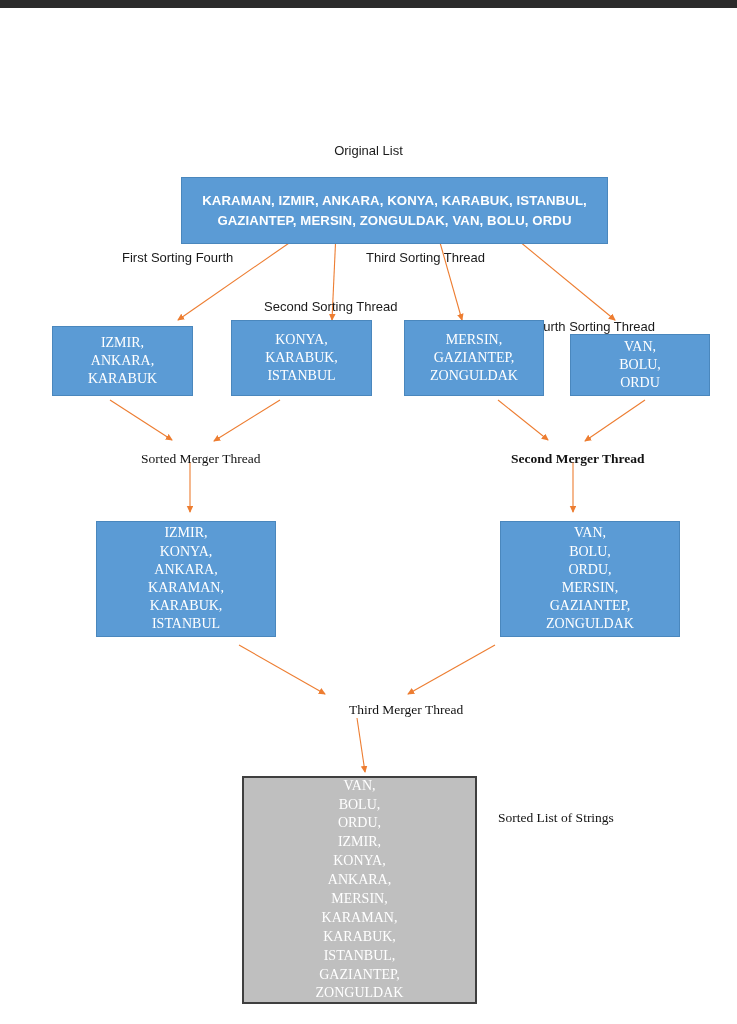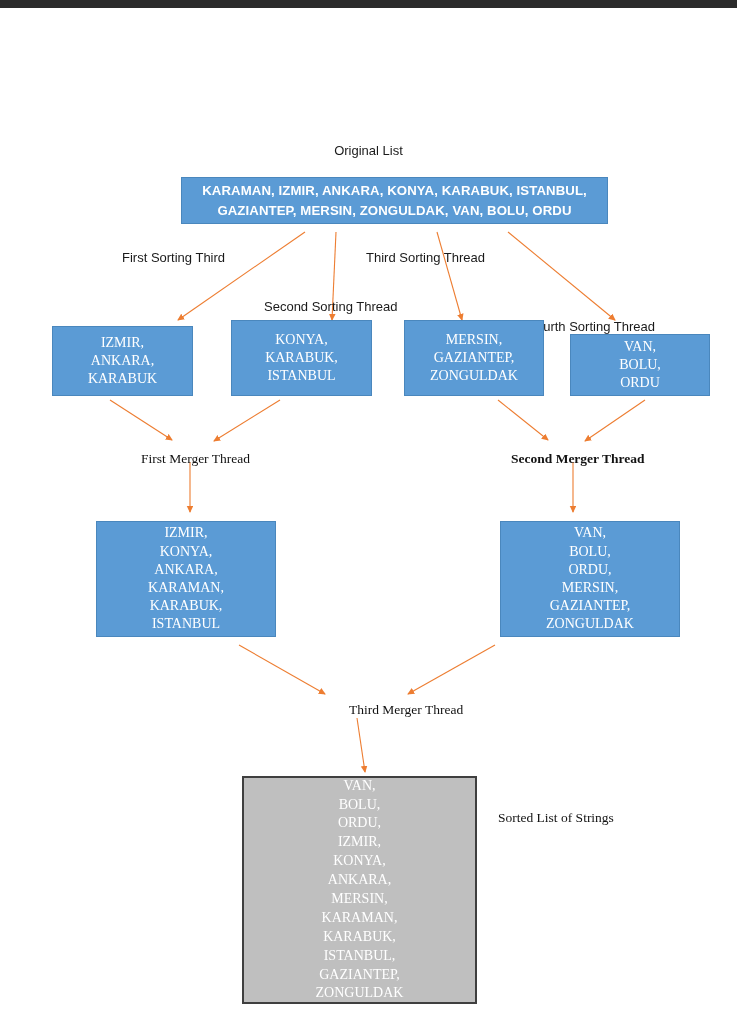--- a/index.html
+++ b/index.html
@@ -127,28 +127,28 @@
       <line x1="239" y1="645" x2="325" y2="694"></line>
       <line x1="495" y1="645" x2="408" y2="694"></line>
 
       <line x1="357" y1="718" x2="365" y2="772"></line>
     </g>
   </svg>
 
 
   <div class="caption-sans" style="left:0; width:737px; text-align:center; top:143px;">Original List</div>
 
-  <div class="box box-blue box-original lines" style="left:181px; top:177px; width:427px; height:47px;">
+  <div class="box box-blue box-original lines" style="left:181px; top:177px; width:427px; height:67px;">
     <div>
       <span>KARAMAN, IZMIR, ANKARA, KONYA, KARABUK, ISTANBUL,</span>
       <span>GAZIANTEP, MERSIN, ZONGULDAK, VAN, BOLU, ORDU</span>
     </div>
   </div>
 
-  <div class="caption-sans" style="left:122px; top:250px;">First Sorting Third</div>
+  <div class="caption-sans" style="left:122px; top:250px;">First Sorting Fourth</div>
   <div class="caption-sans" style="left:264px; top:299px;">Second Sorting Thread</div>
   <div class="caption-sans" style="left:366px; top:250px;">Third Sorting Thread</div>
   <div class="caption-sans" style="left:528px; top:299px;margin-top:20px;">Fourth Sorting Thread</div>
 
   <div class="box box-blue box-serif lines" style="left:52px; top:326px; width:141px; height:70px;">
     <div>
       <span>IZMIR,</span>
       <span>ANKARA,</span>
       <span>KARABUK</span>
     </div>
@@ -171,21 +171,21 @@
   </div>
 
   <div class="box box-blue box-serif lines" style="left:570px; top:334px; width:140px; height:62px;">
     <div>
       <span>VAN,</span>
       <span>BOLU,</span>
       <span>ORDU</span>
     </div>
   </div>
 
-  <div class="caption-serif" style="left:141px; top:451px;">First Merger Thread</div>
+  <div class="caption-serif" style="left:141px; top:451px;">Sorted Merger Thread</div>
   <div class="caption-serif" style="left:511px; top:451px;font-weight:bold;">Second Merger Thread</div>
 
   <div class="box box-blue box-serif lines" style="left:96px; top:521px; width:180px; height:116px;">
     <div>
       <span>IZMIR,</span>
       <span>KONYA,</span>
       <span>ANKARA,</span>
       <span>KARAMAN,</span>
       <span>KARABUK,</span>
       <span>ISTANBUL</span>

